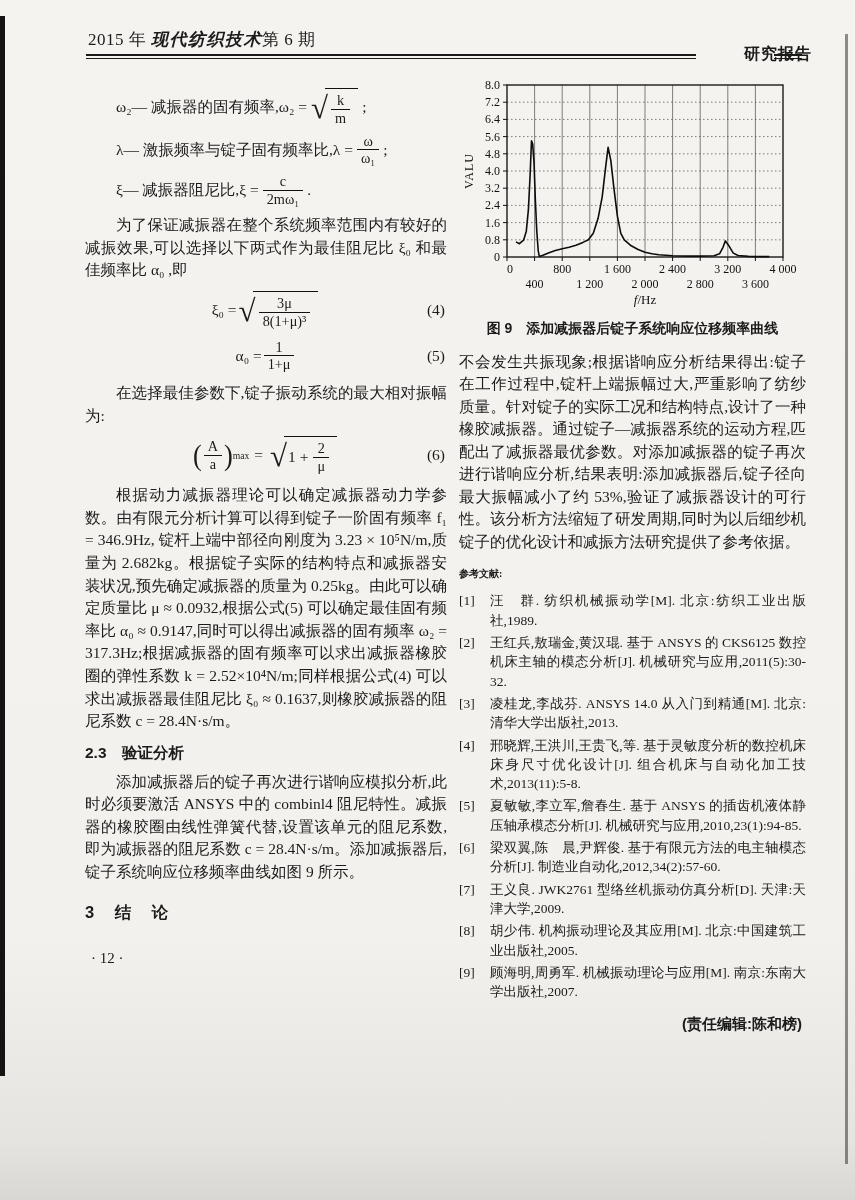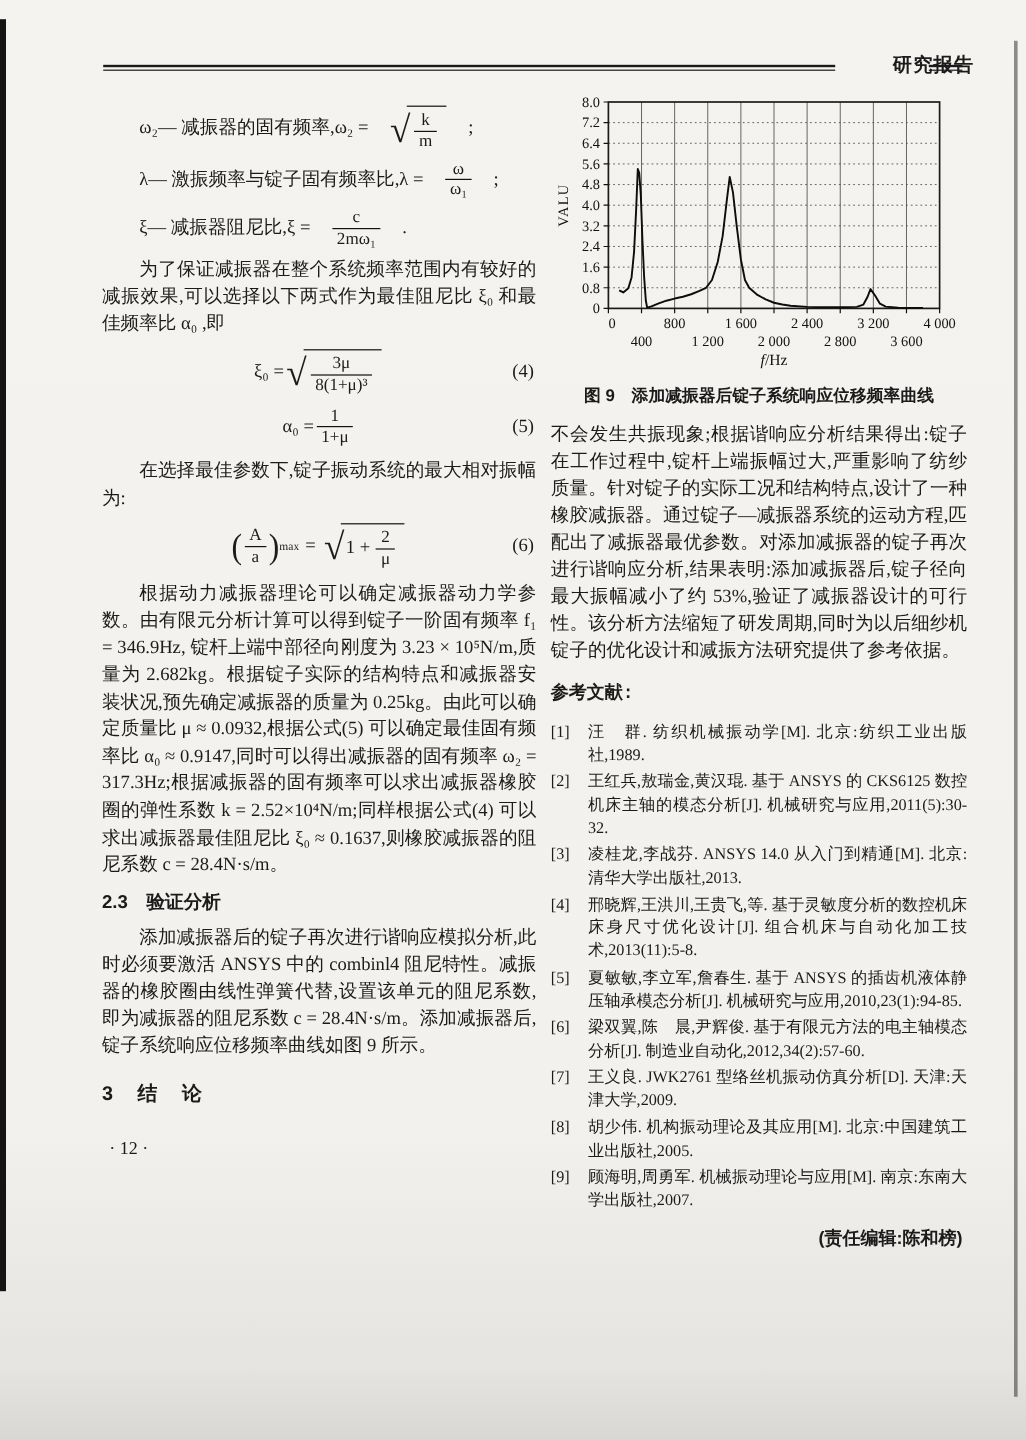--- a/index.html
+++ b/index.html
@@ -13,55 +13,56 @@
   .rule-main{position:absolute;left:86px;top:54px;width:610px;height:2px;
              border-top:2px solid #1a1a1a;border-bottom:1px solid #1a1a1a;}
   .section-label{position:absolute;left:744px;top:44px;font-weight:bold;font-size:16px;
                  font-family:"Liberation Sans","DejaVu Sans",sans-serif;letter-spacing:1px;}
   .rule-short{position:absolute;left:774px;top:54px;width:28px;height:2px;
               border-top:2px solid #1a1a1a;border-bottom:1px solid #1a1a1a;}
   .col-left{position:absolute;left:85px;top:86px;width:362px;font-size:15.5px;line-height:1.46;text-align:justify;}
   .col-right{position:absolute;left:459px;top:80px;width:347px;font-size:15.5px;line-height:1.45;text-align:justify;}
   p{margin:0 0 2px 0;text-indent:2em;}
   .noindent{text-indent:0;}
-  .defline{display:flex;align-items:center;gap:16px;padding-left:2em;margin:2px 0 6px 0;white-space:nowrap;}
+  .defline{display:flex;align-items:center;gap:2px;padding-left:2em;margin:2px 0 6px 0;white-space:nowrap;}
   .frac{display:inline-flex;flex-direction:column;text-align:center;vertical-align:middle;
         font-size:.92em;line-height:1.18;margin:0 2px;}
   .frac .num{border-bottom:1px solid #111;padding:0 4px;}
   .frac .den{padding:0 4px;}
   .sqrt{display:inline-flex;align-items:center;margin:0 2px;}
   .sqrt .rad{font-size:2em;font-weight:300;line-height:.75;margin-right:-3px;}
   .sqrt .sqb{border-top:1.5px solid #111;padding:3px 6px 0 4px;display:inline-flex;align-items:center;gap:3px;}
   .eqrow{position:relative;display:flex;align-items:center;justify-content:center;margin:9px 0;text-indent:0;}
   .eqno{position:absolute;right:2px;}
   .bigparen{font-size:1.7em;font-weight:300;transform:scaleY(1.12);display:inline-block;line-height:1;}
   sub.mx{font-size:.62em;line-height:0;}
   .h-sub{font-weight:bold;font-family:"Liberation Sans","DejaVu Sans",sans-serif;
          font-size:15.5px;margin:9px 0 6px 0;}
   .h-main{font-weight:bold;font-family:"Liberation Sans","DejaVu Sans",sans-serif;
           font-size:16.5px;margin:16px 0 13px 0;letter-spacing:2px;}
   .pageno{margin-top:24px;font-size:15px;text-indent:.4em;}
   .figcap{text-align:center;font-weight:bold;font-family:"Liberation Sans","DejaVu Sans",sans-serif;
           font-size:14px;margin:2px 0 12px 0;text-indent:0;}
-  .refs-h{font-weight:bold;font-family:Liberation Mono, monospace;
-          font-size:15px;margin:14px 0 10px 0;}
+  .refs-h{font-weight:bold;font-family:Liberation Serif, serif;
+          font-size:10px;margin:14px 0 10px 0;}
   .ref{display:flex;gap:5px;font-size:13.5px;line-height:1.43;margin-bottom:3px;text-align:justify;}
   .ref .lbl{flex:0 0 26px;}
   .ref .txt{flex:1;}
   .editor{text-align:right;font-weight:bold;font-family:"Liberation Sans","DejaVu Sans",sans-serif;
           font-size:15px;margin-top:12px;padding-right:4px;}
   svg text{font-family:"Liberation Serif","DejaVu Serif",serif;fill:#111;}
 </style>
 </head>
 <body>
 
 <div class="page">
   <div class="edge-left"></div>
   <div class="edge-right"></div>
 
+  <div class="journal-line"><span>2015 年</span> <span class="jname">现代纺织技术</span><span>第 6 期</span></div>
   <div class="rule-main"></div>
   <div class="section-label">研究报告</div>
   <div class="rule-short"></div>
 
   <div class="col-left">
 
     <div class="defline">
       <span>ω₂— 减振器的固有频率,ω₂ =</span>
       <span class="sqrt">
           <span class="rad">√</span>

